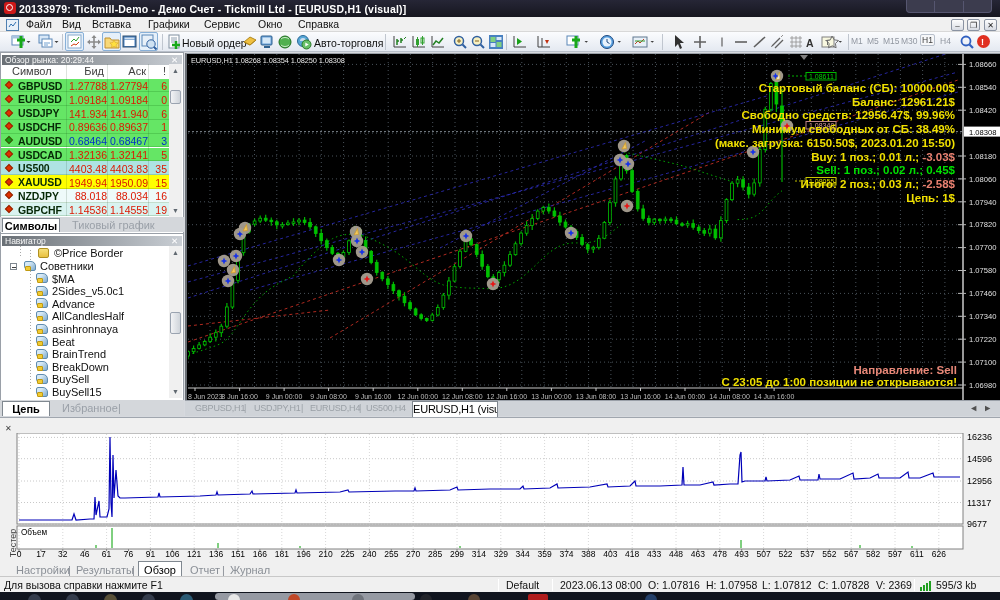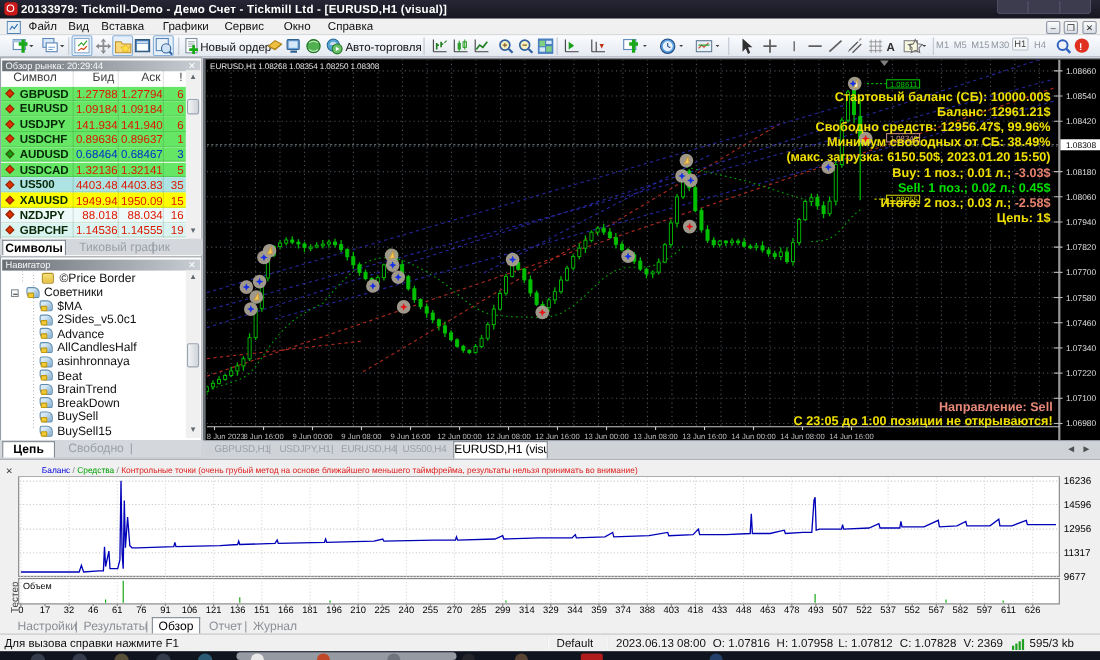--- a/index.html
+++ b/index.html
@@ -830,28 +830,27 @@
     <span class="navico ea" style="left:36px"></span>
     <span class="navtxt" style="left:52px">BuySell15</span>
   </div>
 <div id="navsb" style="position:absolute;left:169px;top:246px;width:13px;height:152px;background:#f0f0f0">
   <div class="sbarr" style="top:0">▲</div>
   <div class="sbarr" style="bottom:0">▼</div>
   <div class="sbthumb" style="top:66px;height:22px"></div>
 </div>
 <div id="navtabs">
   <div class="atab" style="left:2px;top:1px;width:48px;height:15px;line-height:15px;font-weight:bold">Цепь</div>
-  <span style="position:absolute;left:62px;top:2px;color:#9aa0a8">Свободно</span>
+  <span style="position:absolute;left:62px;top:2px;color:#9aa0a8">Избранное</span>
   <span style="position:absolute;left:118px;top:2px;color:#9aa0a8">|</span>
 </div>
 
 <div id="tester">
   <div style="position:absolute;left:5px;top:6px;font-size:8px;color:#404040">✕</div>
   <div style="position:absolute;left:-1px;top:120px;font-size:9px;color:#404040;transform:rotate(-90deg);transform-origin:center">Тестер</div>
-  <div id="thead"><span style="color:#0000e0">Баланс</span><span style="color:#808080"> / </span><span style="color:#00a000">Средства</span><span style="color:#808080"> / </span><span style="color:#e02020">Контрольные точки (очень грубый метод на основе ближайшего меньшего таймфрейма, результаты нельзя принимать во внимание)</span></div>
   <div id="ttabs">
     <span style="position:absolute;left:2px;top:3px">Настройки</span>
       <span style="position:absolute;left:54px;top:3px">|</span>
     <span style="position:absolute;left:62px;top:3px">Результаты</span>
       <span style="position:absolute;left:118px;top:3px">|</span>
     <div class="atab" style="left:124px;top:0;width:44px;height:16px;line-height:16px;color:#000;text-align:center">Обзор</div>
     <span style="position:absolute;left:176px;top:3px">Отчет</span>
       <span style="position:absolute;left:208px;top:3px">|</span>
     <span style="position:absolute;left:216px;top:3px">Журнал</span>
   </div>

